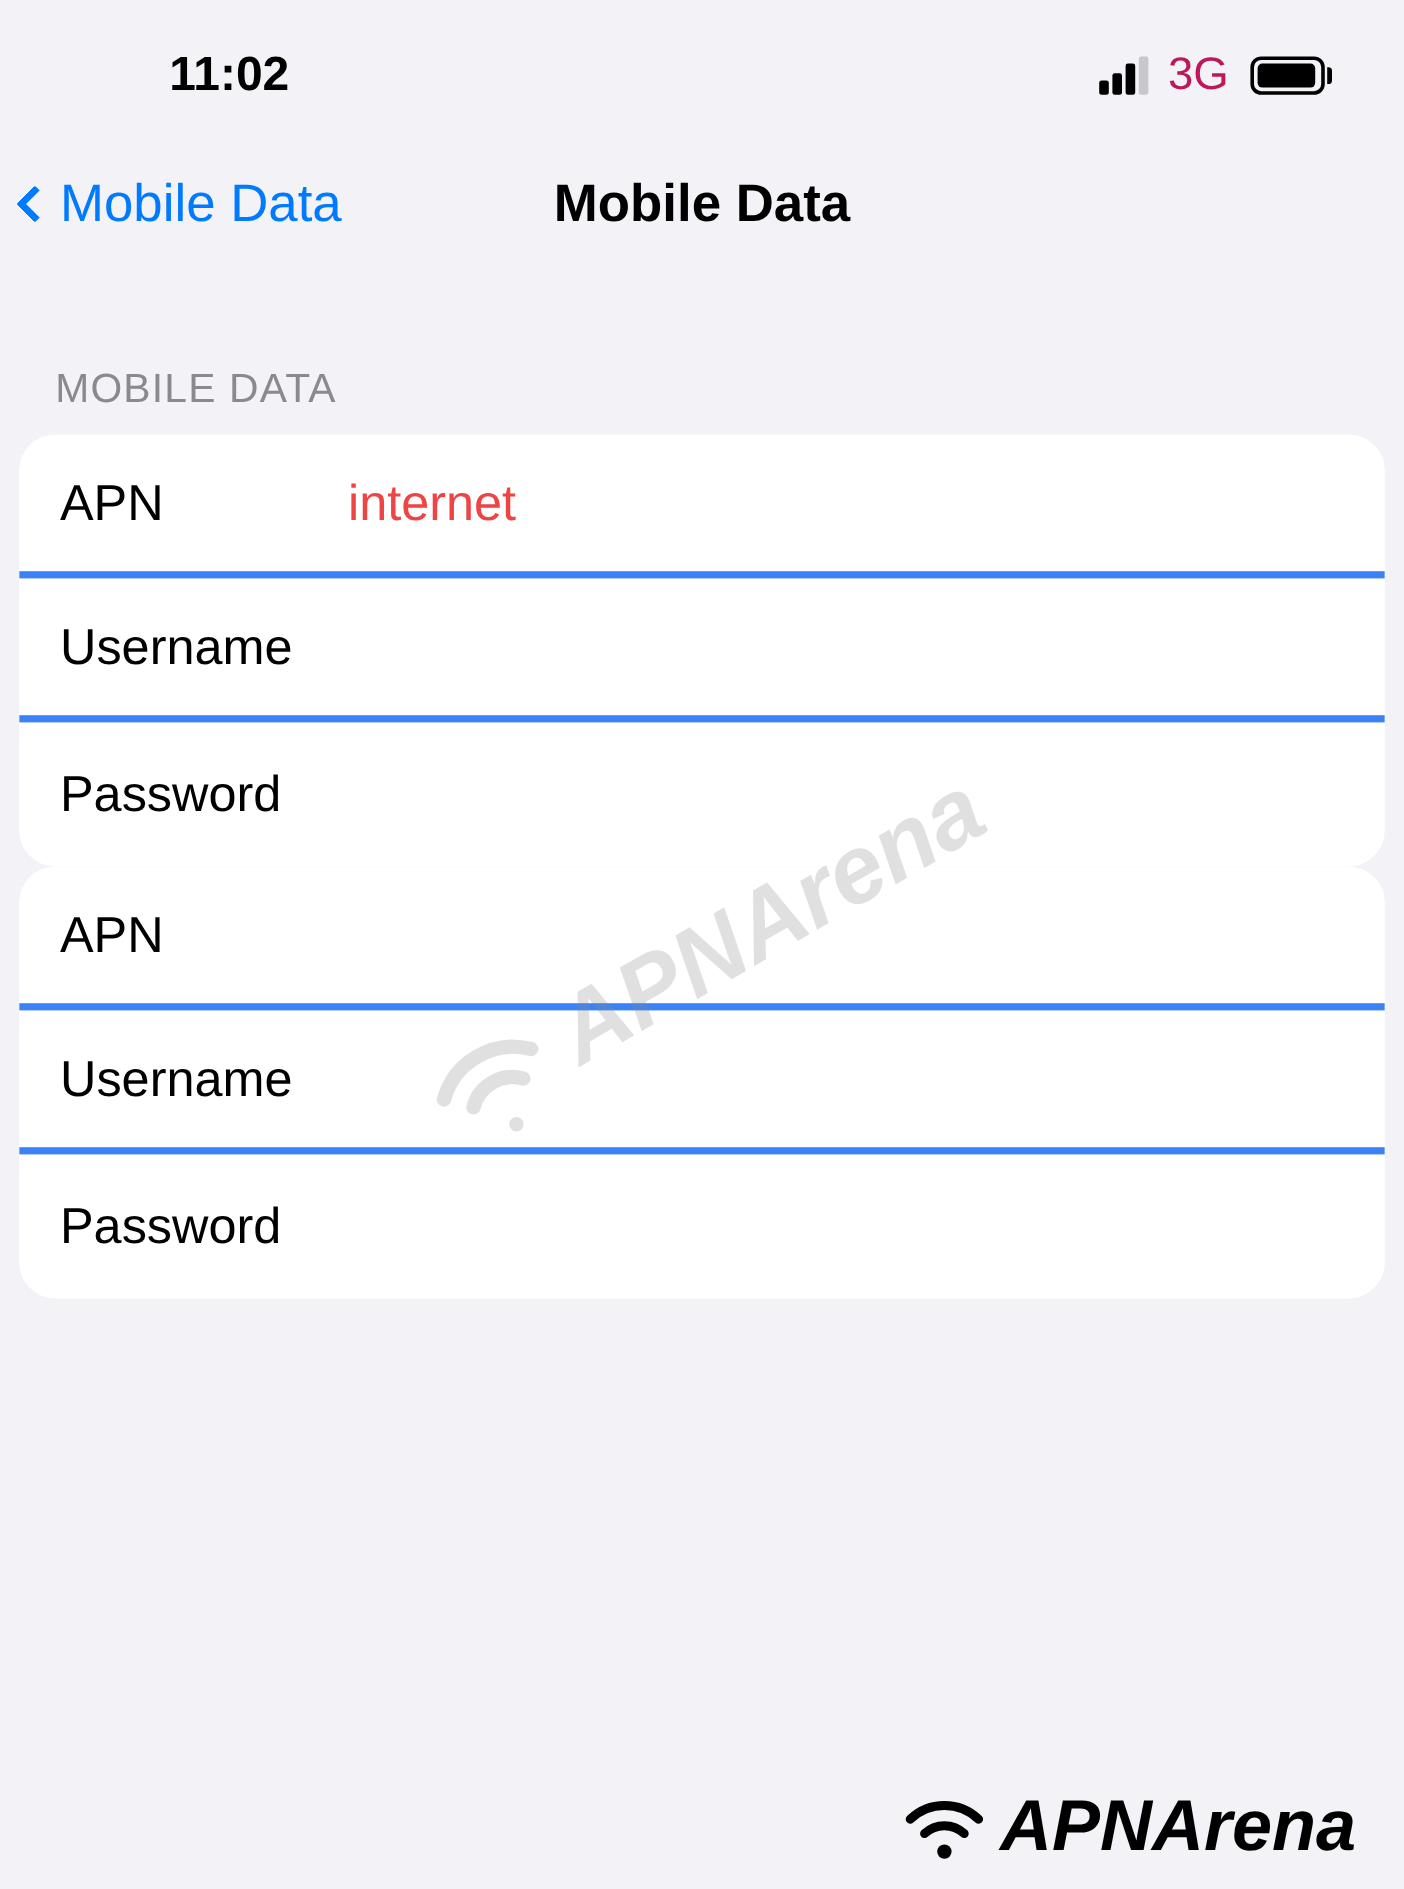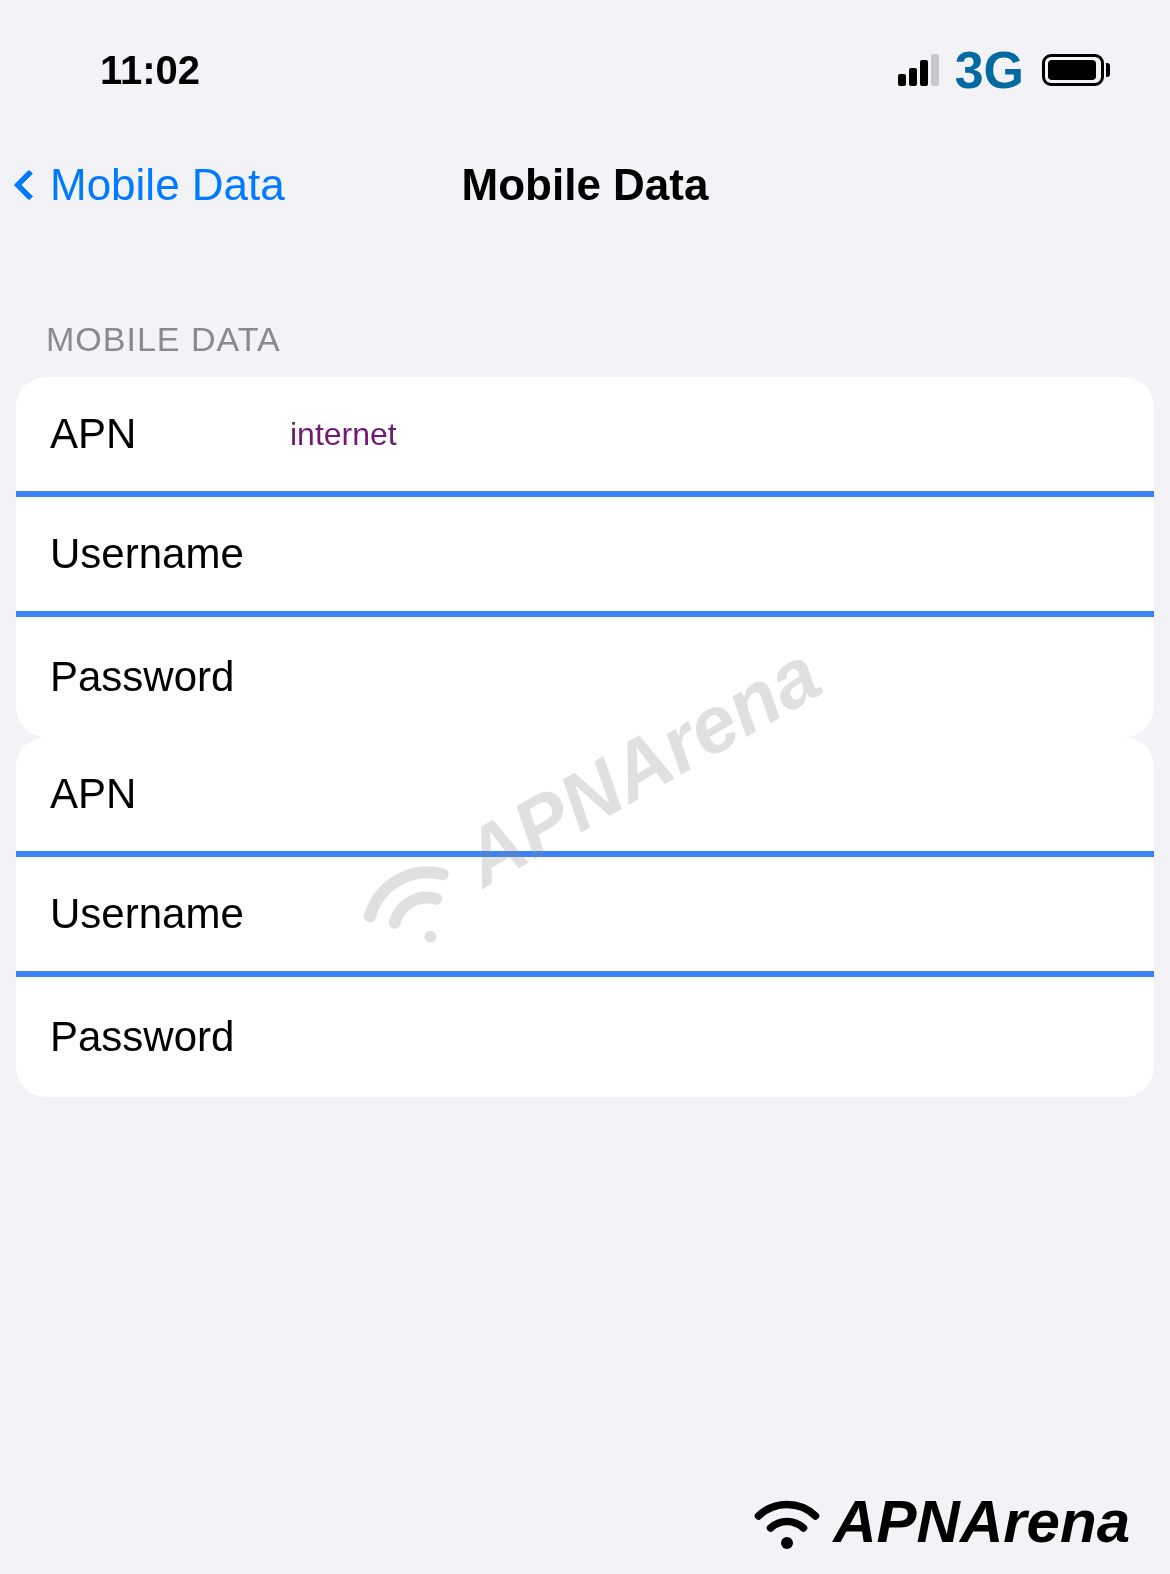--- a/index.html
+++ b/index.html
@@ -14,20 +14,21 @@
       background: #f2f2f7;
       font-family: -apple-system, BlinkMacSystemFont, "SF Pro Text", "Helvetica Neue", Arial, sans-serif;
       position: relative;
       overflow: hidden;
     }
     .status-bar {
       display: flex;
       justify-content: space-between;
       align-items: center;
       padding: 40px 60px 20px 100px;
+      margin-left: 41px;
     }
     .status-time {
       font-size: 40px;
       font-weight: 600;
       color: #000;
     }
     .status-right {
       display: flex;
       align-items: center;
       gap: 10px;
@@ -40,23 +41,23 @@
     .signal-bars span {
       width: 8px;
       background: #000;
       border-radius: 2px;
     }
     .signal-bars span:nth-child(1){height:12px;}
     .signal-bars span:nth-child(2){height:18px;}
     .signal-bars span:nth-child(3){height:26px;}
     .signal-bars span:nth-child(4){height:32px;background:#c7c7cc;}
     .net-type {
-      font-size: 52px;
-      font-weight: 700;
-      color: #0369a1;
+      font-size: 38px;
+      font-weight: 400;
+      color: #be185d;
       margin-left: 6px;
     }
     .battery {
       display: flex;
       align-items: center;
       margin-left: 8px;
     }
     .battery-body {
       width: 62px;
       height: 32px;
@@ -135,22 +136,22 @@
       border-bottom: 6px solid #3b82f6;
     }
     .list-row:last-child{border-bottom:none;align-items:center;}
     .row-label {
       font-size: 42px;
       color: #000;
       width: 240px;
       flex-shrink: 0;
     }
     .row-input {
-      font-size: 32px;
-      color: #701a75;
+      font-size: 42px;
+      color: #ef4444;
       border: none;
       outline: none;
       background: transparent;
       flex: 1;
       font-family: inherit;
     }
     .watermark-center {
       position: absolute;
       top: 50%;
       left: 50%;

